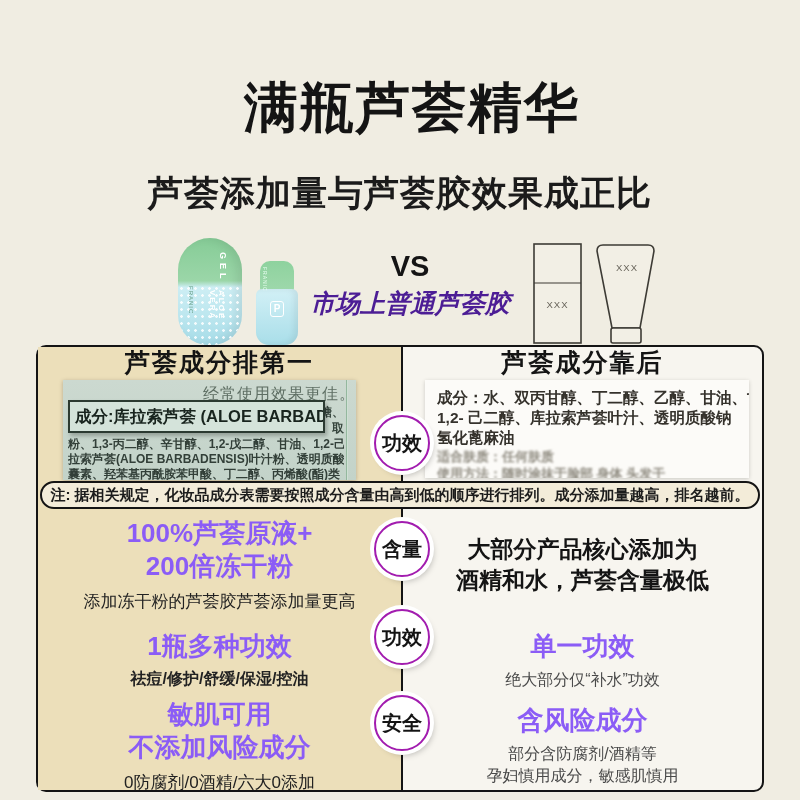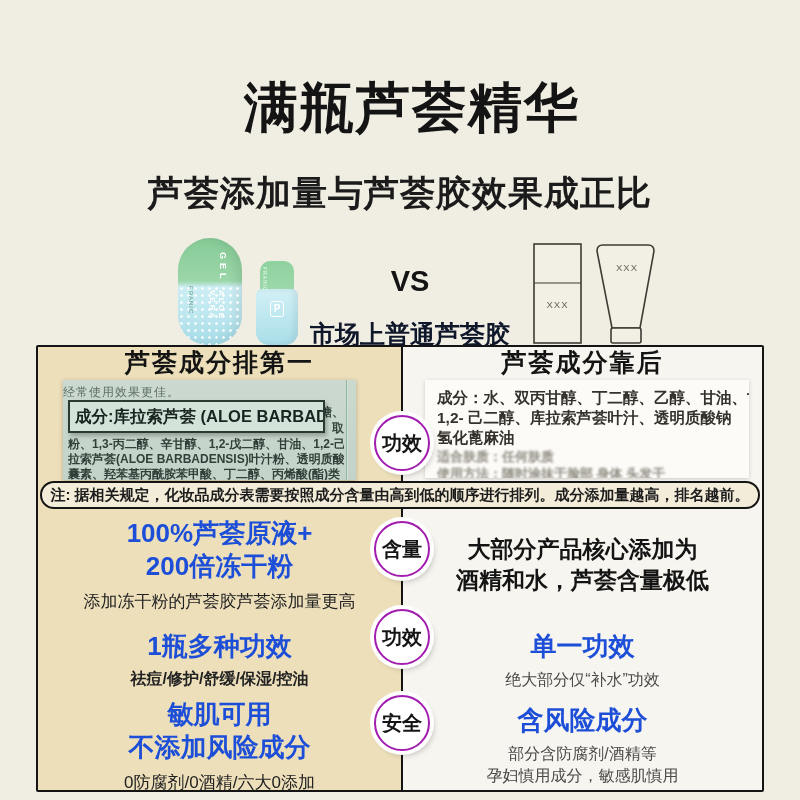--- a/index.html
+++ b/index.html
@@ -19,22 +19,22 @@
     font-size:54px; font-weight:900; letter-spacing:2px; color:#141414;
   }
   .sub-title {
     top:170px; left:0; width:800px; text-align:center;
     font-size:35px; font-weight:700; letter-spacing:1px; color:#1b1b1b;
   }
 
   
   .vs-block { top:247px; left:285px; width:250px; text-align:center; }
   .vs-line1 { font-size:24px; font-weight:600; color:#222; }
-  .vs-mid   { font-size:29px; font-weight:900; margin-top:18px; color:#141414; }
-  .vs-line2 { font-size:25px; font-weight:600; margin-top:20px; color:#0f172a; }
+  .vs-mid   { font-size:29px; font-weight:900; margin-top:3px; color:#141414; }
+  .vs-line2 { font-size:25px; font-weight:600; margin-top:4px; color:#4c1d95;font-style:italic; }
 
   
   .product-left { top:236px; left:178px; width:125px; height:109px; }
   .capsule-big {
     position:absolute; left:0; bottom:0; width:64px; height:107px;
     border-radius:32px 32px 30px 30px;
     background:linear-gradient(180deg,#86cc97 0%,#9bd6a8 40%,#cdeef4 46%,#bde7ef 72%,#a5dbe7 100%);
     box-shadow:inset -6px 0 10px rgba(0,0,0,0.08);
     overflow:hidden;
   }
@@ -74,40 +74,40 @@
   }
   .sb-brand {
     position:absolute; left:6px; top:6px; writing-mode:vertical-rl;
     font-size:5px; letter-spacing:1px; color:#eafff2;
   }
   .product-right { top:240px; left:528px; width:135px; height:105px; }
 
   
   .table {
     top:345px; left:36px; width:728px; height:447px;
-    border:2px solid #141414; border-radius:2px; background:#f7f5ef;
+    border:2px solid #141414; border-radius:10px; background:#f7f5ef;
   }
   .col-left  { position:absolute; left:0; top:0; width:363px; height:443px; background:#ecdfba; }
   .divider   { position:absolute; left:363px; top:0; width:2px; height:443px; background:#141414; }
   .hdr {
     position:absolute; top:0; height:31px; line-height:31px; text-align:center;
     font-size:25px; font-weight:800; letter-spacing:2px; color:#141414;
   }
   .hdr-left  { left:0; width:363px; }
   .hdr-right { left:365px; width:359px; }
 
   
   .label-left {
     position:absolute; left:25px; top:33px; width:293px; height:100px;
     background:linear-gradient(180deg,#ccd9d0,#c3d3c9);
     box-shadow:0 1px 4px rgba(0,0,0,0.25);
     overflow:hidden;
   }
   .label-left .stripe { position:absolute; right:8px; top:0; width:2px; height:100%; background:#94b89e; border-right:1px solid #cfe0d4; }
-  .ll-note { position:absolute; top:4px; left:0; width:100%; text-align:left; font-size:12px; letter-spacing:1px; color:#5e6e63; }
+  .ll-note { position:absolute; top:4px; left:0; width:100%; text-align:right; font-size:16px; letter-spacing:1px; color:#5e6e63; }
   .ll-highlight {
     position:absolute; left:5px; top:20px; width:257px; height:33px;
     border:2px solid #2b3a31; background:#d4e3da;
     box-shadow:2px 3px 4px rgba(0,0,0,0.25);
     font-size:16.5px; font-weight:800; color:#18241e; line-height:29px;
     padding-left:5px; white-space:nowrap; overflow:hidden;
   }
   .ll-edge1 { position:absolute; right:12px; top:24px; font-size:12px; font-weight:700; color:#36453d; }
   .ll-edge2 { position:absolute; right:12px; top:40px; font-size:12px; font-weight:700; color:#36453d; }
   .ll-body { position:absolute; left:5px; top:57px; right:12px; }
@@ -130,21 +130,21 @@
     white-space:nowrap; overflow:hidden;
   }
 
   
   .cell { position:absolute; display:flex; flex-direction:column; justify-content:center; align-items:center; text-align:center; }
   .c-l { left:0; width:363px; }
   .c-r { left:365px; width:359px; }
   .row2 { top:164px; height:108px; }
   .row3 { top:272px; height:82px; }
   .row4 { top:354px; height:89px; }
-  .t-big  { font-size:26px; font-weight:900; color:#1d4ed8; line-height:33px; }
+  .t-big  { font-size:26px; font-weight:900; color:#8b5cf6; line-height:33px; }
   .t-big-r{ font-size:23px; font-weight:900; color:#141414; line-height:31px; }
   .t-sub  { font-size:17px; font-weight:500; color:#222; margin-top:7px; }
   .t-sub2 { font-size:16px; font-weight:600; color:#222; margin-top:6px; }
   .t-sub-r{ font-size:16px; font-weight:500; color:#4a4a4a; margin-top:6px; line-height:22px; }
 
   
   .badge {
     position:absolute; left:336px; width:56px; height:56px; border-radius:50%;
     background:#fff; border:2px solid #a21caf;
     box-shadow:0 0 0 4px #fff, 3px 4px 6px rgba(0,0,0,0.25);

